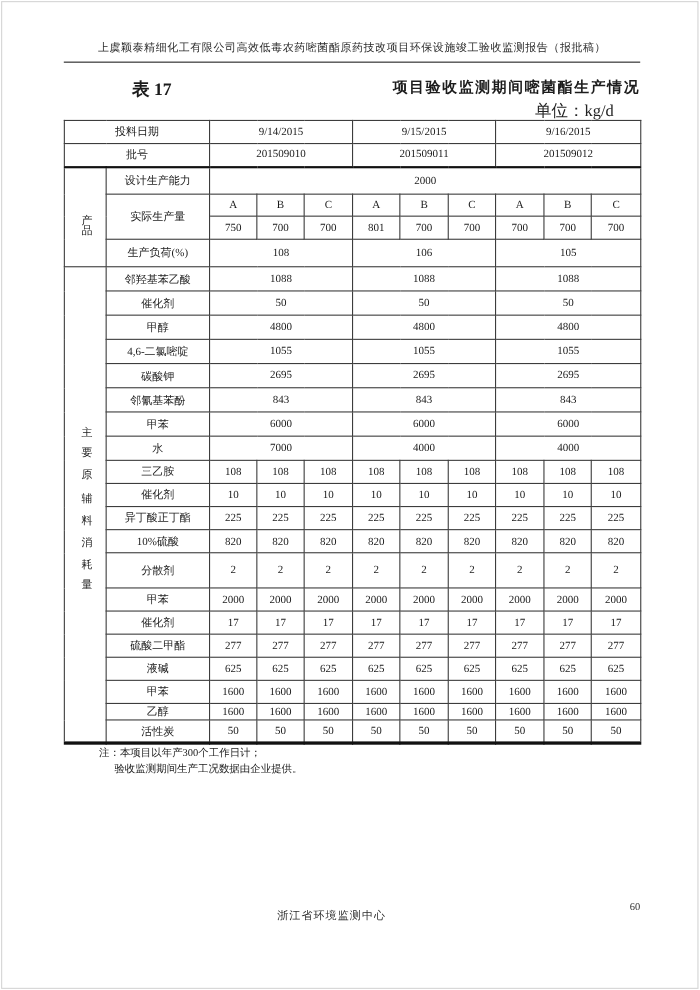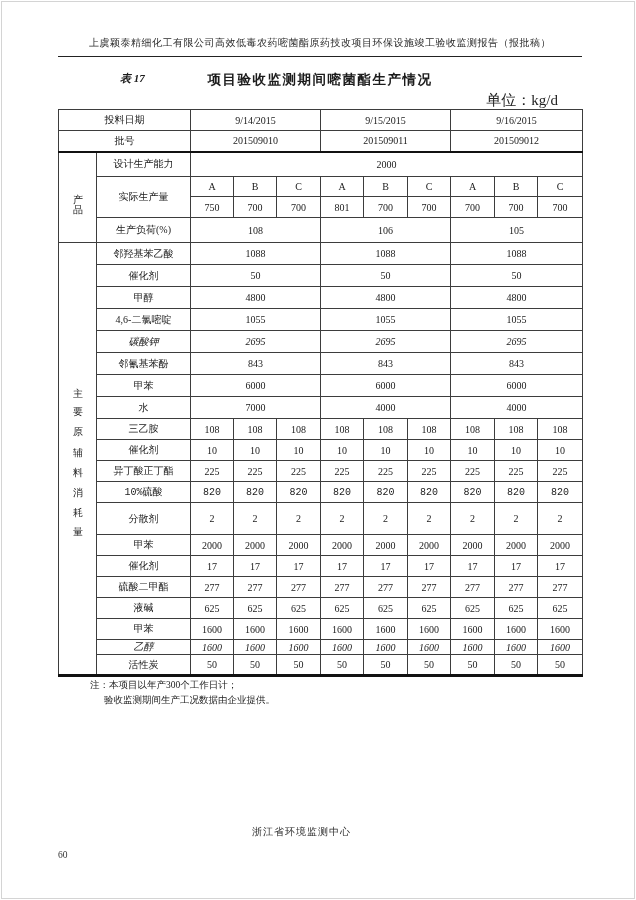--- a/index.html
+++ b/index.html
@@ -8,22 +8,22 @@
     font-family:"Liberation Serif","DejaVu Serif",serif;color:#1c1c1c;
     overflow:hidden;
   }
   .scan-frame{position:absolute;inset:1px;border:1px solid #d4d4d4;pointer-events:none;}
   .doc-header{
     position:absolute;top:36px;left:58px;width:524px;text-align:center;
     font-size:10px;color:#2b2b2b;letter-spacing:.5px;white-space:nowrap;
     padding-bottom:6px;border-bottom:1.5px solid #222;overflow:hidden;
   }
   .title-row{position:absolute;top:71px;left:58px;width:524px;height:20px;}
-  .table-no{position:absolute;left:62px;top:0;font-weight:bold;font-size:11px;font-style:italic;}
-  .doc-title{width:100%;text-align:center;font-weight:bold;font-size:13.5px;letter-spacing:1.5px;}
+  .table-no{position:absolute;left:62px;top:0;font-weight:bold;font-size:16px;}
+  .doc-title{width:100%;text-align:right;font-weight:bold;font-size:13.5px;letter-spacing:1.5px;}
   .unit-label{position:absolute;top:91px;left:58px;width:500px;text-align:right;font-size:15px;color:#222;}
   table.grid{
     position:absolute;top:109px;left:58px;width:524px;
     border-collapse:collapse;table-layout:fixed;
     border:1.5px solid #151515;border-bottom:3px solid #111;
   }
   table.grid td{
     border:1px solid #3d3d3d;text-align:center;vertical-align:middle;
     padding:0;overflow:hidden;white-space:nowrap;font-size:10px;color:#1a1a1a;
   }
@@ -31,21 +31,21 @@
   td.num{font-size:9.5px;}
   td.subh{font-size:9.5px;}
   tr.heavy td{border-bottom:2.5px solid #111;}
   td.vlab{
     writing-mode:vertical-lr;text-orientation:upright;
     font-size:10.5px;letter-spacing:11px;padding:3px 0;
   }
   td.vlab-long{letter-spacing:20px;}
   .notes{position:absolute;top:678px;left:90px;font-size:9.5px;line-height:15px;color:#222;}
   .notes .note-2{padding-left:14px;}
-  .page-number{position:absolute;top:850px;left:58px;width:524px;text-align:left;font-size:9.5px;color:#333;font-family:Liberation Serif, serif;}
+  .page-number{position:absolute;top:820px;left:58px;width:524px;text-align:right;font-size:9.5px;color:#333;font-family:Liberation Serif, serif;}
   .footer-org{position:absolute;top:825px;left:58px;width:487px;text-align:center;font-size:10px;color:#2b2b2b;letter-spacing:1px;}
 </style>
 </head>
 <body>
 
 <div class="scan-frame"></div>
 
 <div class="doc-header">上虞颖泰精细化工有限公司高效低毒农药嘧菌酯原药技改项目环保设施竣工验收监测报告（报批稿）</div>
 
 <div class="title-row">
@@ -134,21 +134,21 @@
         <td colspan="3" class="num">4800</td>
         <td colspan="3" class="num">4800</td>
         <td colspan="3" class="num">4800</td>
       </tr>
       <tr style="height: 22px;">
         <td class="lab">4,6-二氯嘧啶</td>
         <td colspan="3" class="num">1055</td>
         <td colspan="3" class="num">1055</td>
         <td colspan="3" class="num">1055</td>
       </tr>
-      <tr style="height: 22px; font-style: italic;">
+      <tr style="height: 22px;">
         <td class="lab">碳酸钾</td>
         <td colspan="3" class="num">2695</td>
         <td colspan="3" class="num">2695</td>
         <td colspan="3" class="num">2695</td>
       </tr>
       <tr style="height: 22px;">
         <td class="lab">邻氰基苯酚</td>
         <td colspan="3" class="num">843</td>
         <td colspan="3" class="num">843</td>
         <td colspan="3" class="num">843</td>
@@ -194,21 +194,21 @@
         <td class="num">225</td>
         <td class="num">225</td>
         <td class="num">225</td>
         <td class="num">225</td>
         <td class="num">225</td>
         <td class="num">225</td>
         <td class="num">225</td>
         <td class="num">225</td>
         <td class="num">225</td>
       </tr>
-      <tr style="height: 21px; font-family: Liberation Mono, monospace;">
+      <tr style="height: 21px;">
         <td class="lab">10%硫酸</td>
         <td class="num">820</td>
         <td class="num">820</td>
         <td class="num">820</td>
         <td class="num">820</td>
         <td class="num">820</td>
         <td class="num">820</td>
         <td class="num">820</td>
         <td class="num">820</td>
         <td class="num">820</td>
@@ -278,21 +278,21 @@
         <td class="num">1600</td>
         <td class="num">1600</td>
         <td class="num">1600</td>
         <td class="num">1600</td>
         <td class="num">1600</td>
         <td class="num">1600</td>
         <td class="num">1600</td>
         <td class="num">1600</td>
         <td class="num">1600</td>
       </tr>
-      <tr style="height: 15px; font-style: italic;">
+      <tr style="height: 15px;">
         <td class="lab">乙醇</td>
         <td class="num">1600</td>
         <td class="num">1600</td>
         <td class="num">1600</td>
         <td class="num">1600</td>
         <td class="num">1600</td>
         <td class="num">1600</td>
         <td class="num">1600</td>
         <td class="num">1600</td>
         <td class="num">1600</td>

